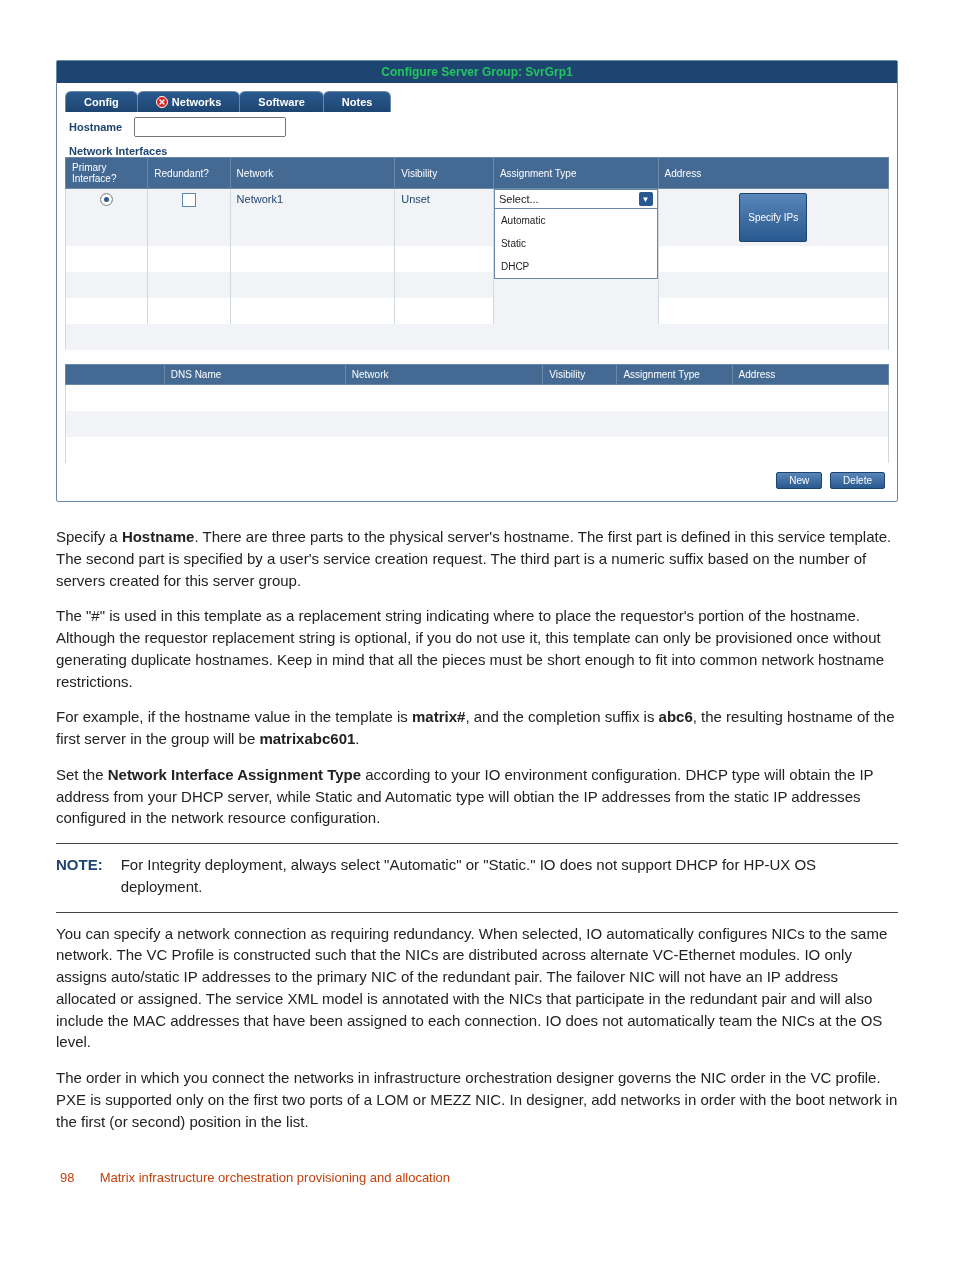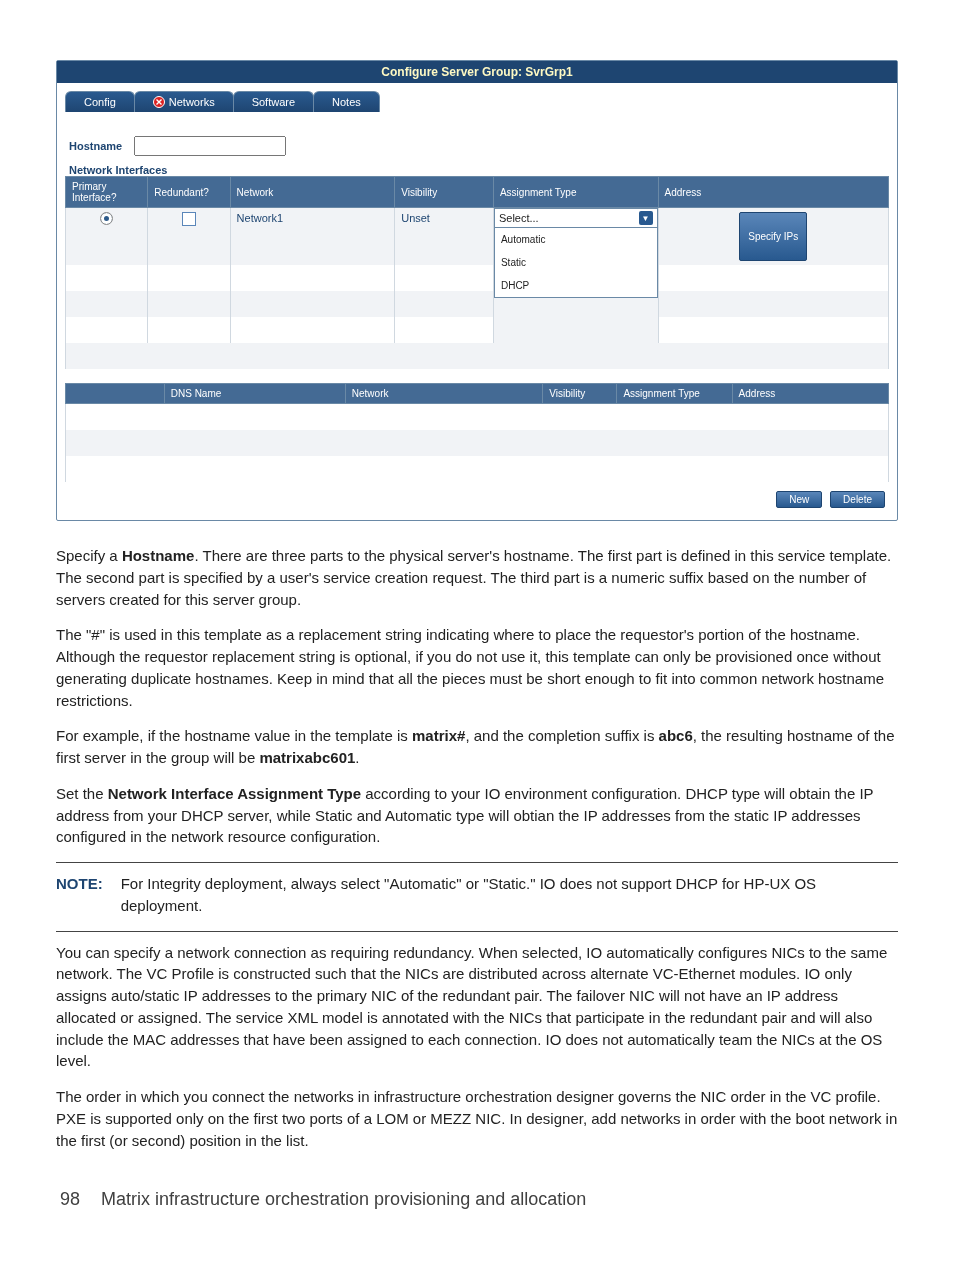--- a/index.html
+++ b/index.html
@@ -16,33 +16,34 @@
   }
   
   .panel {
     border: 1px solid #6a89a6;
     background: #fff;
     border-radius: 2px;
     margin-bottom: 24px;
   }
   .panel-titlebar {
     background: #1e4571;
-    color: #fef9c3;
+    color: #22c55e;
     font-weight: bold;
     font-size: 12px;
     text-align: center;
     padding: 4px 0;
   }
   .panel-body {
     padding: 8px;
   }
   .tabstrip {
     display: flex;
     font-size: 11px;
-    margin-bottom: 24px;
+    margin-bottom: 5px;
+    font-weight: bold;
   }
   .tab {
     padding: 4px 18px;
     border: 1px solid #6a89a6;
     border-bottom: none;
     background: linear-gradient(#2a5a8f, #1e4571);
     color: #fff;
     margin-right: -1px;
     border-top-left-radius: 6px;
     border-top-right-radius: 6px;
@@ -167,21 +168,21 @@
   .chkbox {
     display:inline-block;width:12px;height:12px;border:1px solid #5a86b9;background:#fff;
   }
 
   
   .prose { font-size: 15px; line-height: 1.45; }
   .prose p { margin: 5px 0 14px 0; }
   .prose .hr { border-top: 1px solid #444; margin: 6px 0 10px 0; }
   .note-row { display:flex; gap:18px; }
   .note-label { color:#1e4571; font-weight:bold; flex:0 0 auto; }
-  .footer { font-size: 18px; color:#404040; padding: 24px 0 0 4px; }
+  .footer { font-size: 13px; color:#c2410c; padding: 24px 0 0 4px; }
   .footer .pgnum { display:inline-block; width:36px; }
 </style>
 </head>
 <body>
 
 <div class="page">
 
   <div class="panel">
     <div class="panel-titlebar">Configure Server Group: SvrGrp1</div>
     <div class="panel-body">

